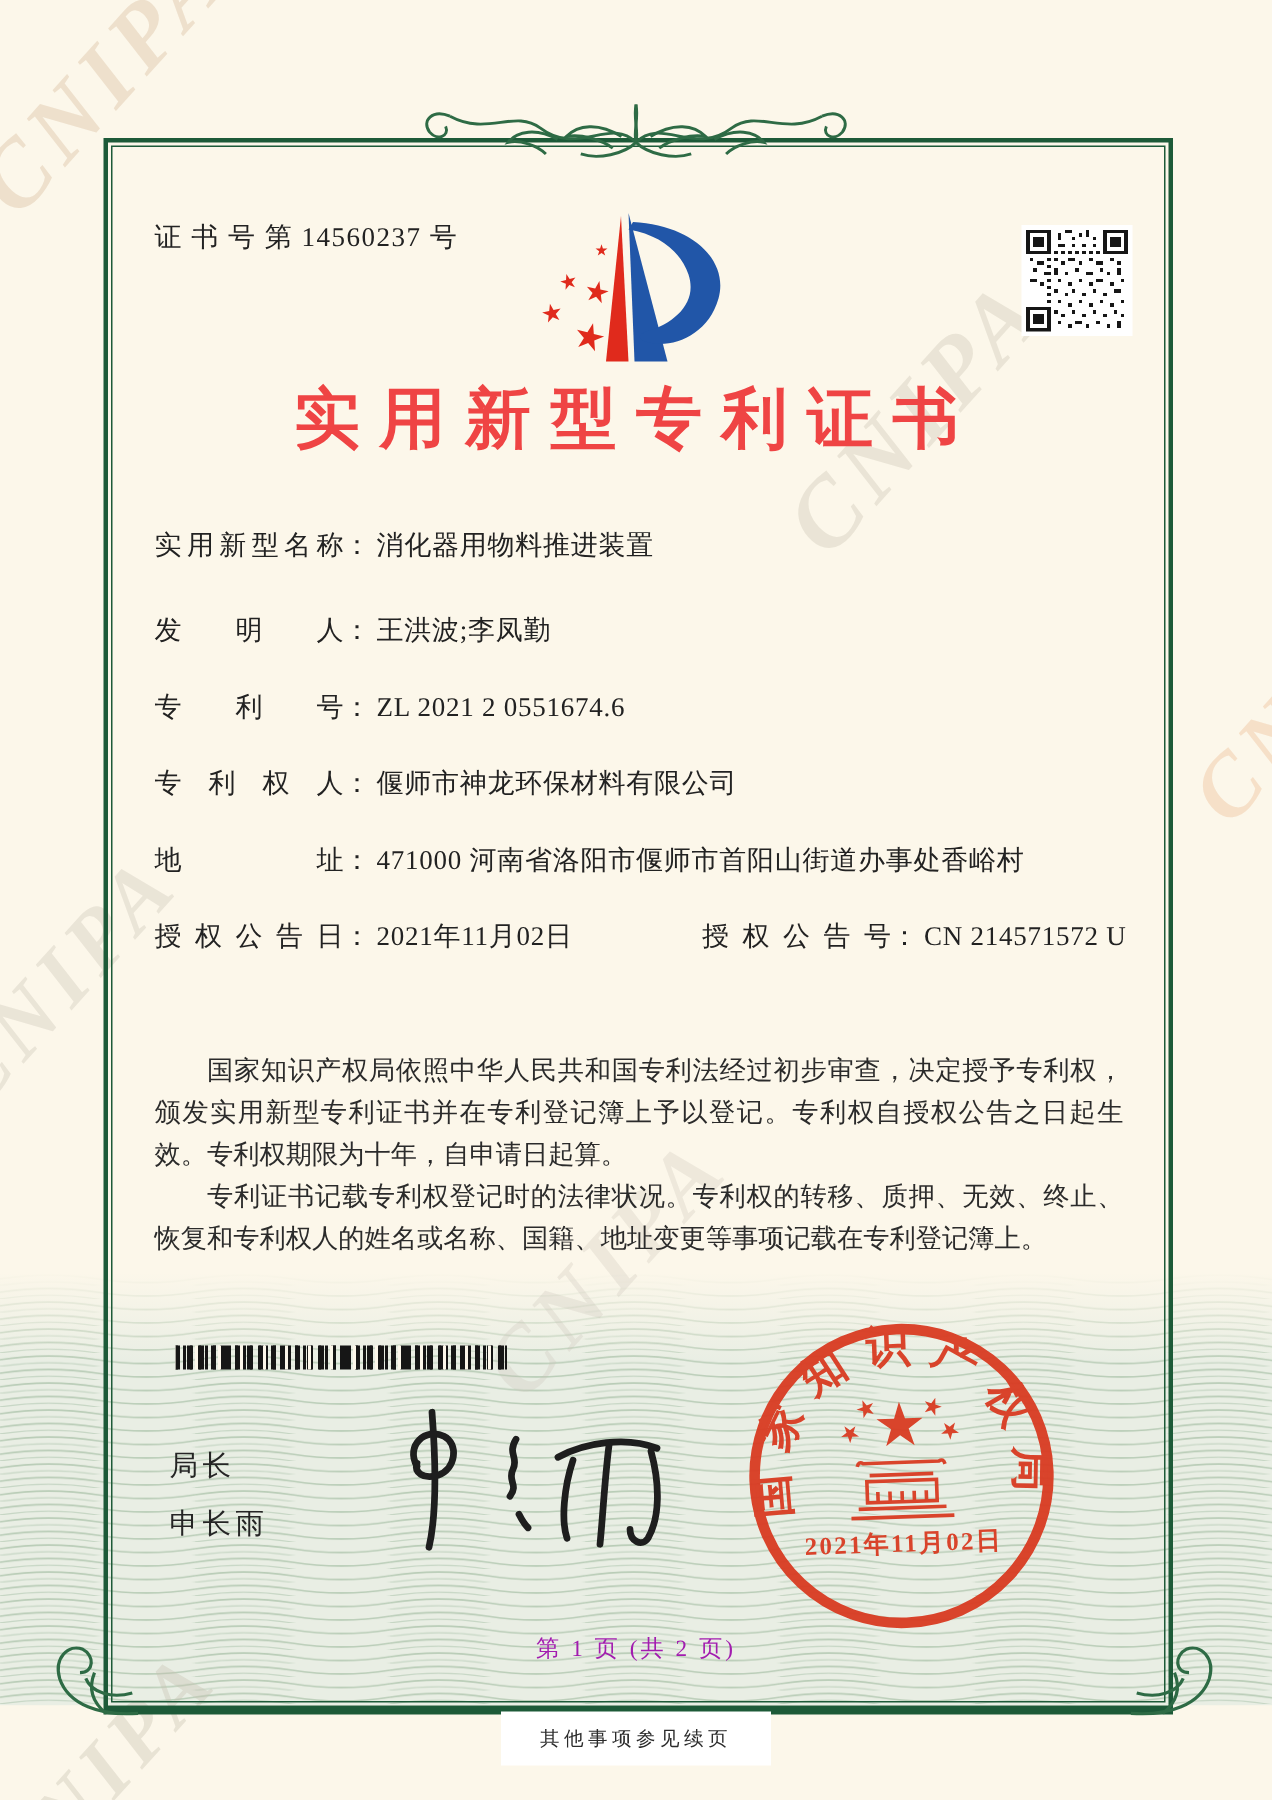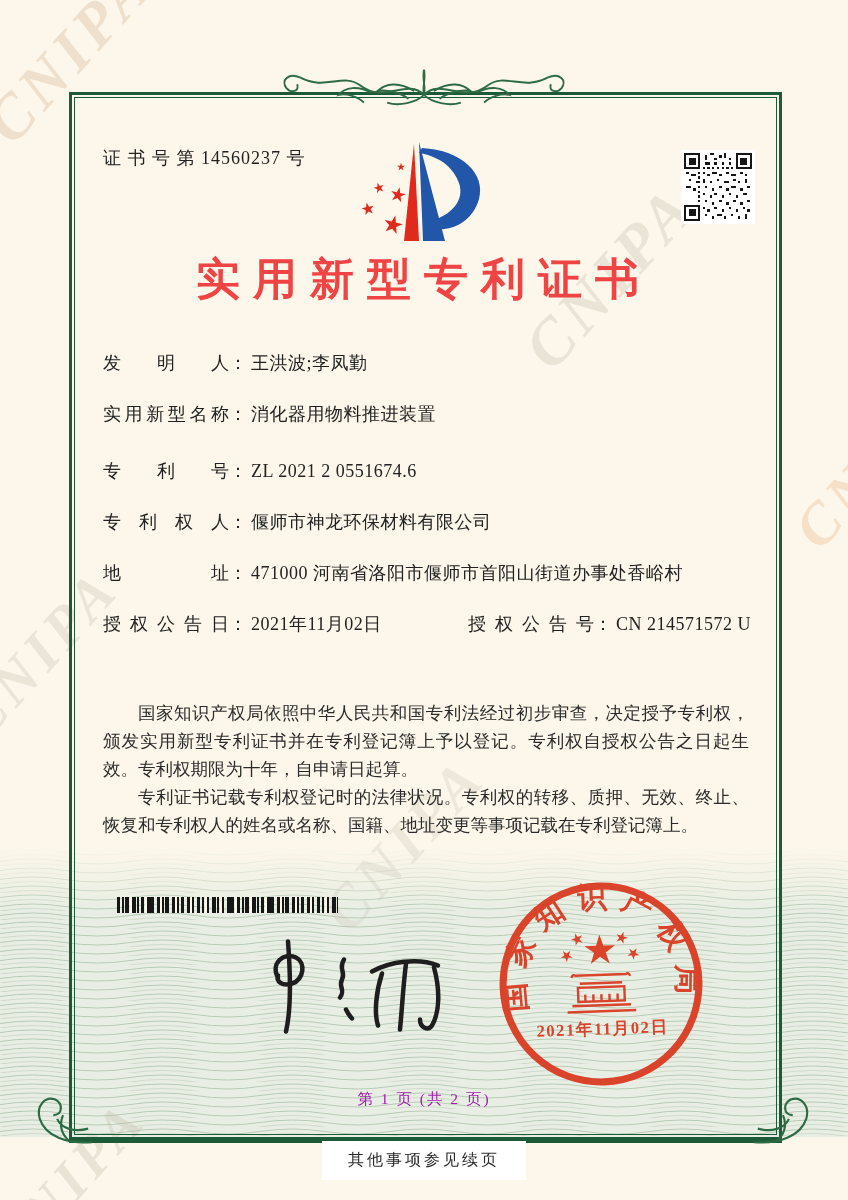--- a/index.html
+++ b/index.html
@@ -45,21 +45,21 @@
       repeating-linear-gradient(90deg,#161616 0 2px,rgba(0,0,0,0) 2px 5px),
       repeating-linear-gradient(90deg,#161616 0 3px,rgba(0,0,0,0) 3px 8px);}
   .sigblock{position:absolute;left:113px;top:964px;font-size:19px;letter-spacing:3px;z-index:4;color:#252525;}
   .sigblock div{margin-bottom:13px;}
   .signature{position:absolute;left:248px;top:925px;width:200px;height:115px;z-index:4;}
   .seal{position:absolute;left:495px;top:878px;width:212px;height:212px;z-index:5;opacity:.95;
         transform:rotate(-2deg);}
   .pageno{position:absolute;left:0;top:1089px;width:100%;text-align:center;font-size:15.5px;
           letter-spacing:2px;z-index:4;color:#a21caf;}
   .note{position:absolute;left:50%;top:1141px;transform:translateX(-50%);background:#ffffff;
-        padding:9px 26px;font-size:16px;letter-spacing:3px;z-index:4;color:#2b2b2b;white-space:nowrap;}
+        padding:9px 26px;font-size:13px;letter-spacing:3px;z-index:4;color:#2b2b2b;white-space:nowrap;}
 </style>
 </head>
 <body>
 
 <div class="page">
 
   <div class="band">
     <svg width="848" height="289">
       <defs>
         <pattern id="wv" width="130" height="9" patternUnits="userSpaceOnUse">
@@ -141,25 +141,25 @@
         <path d="M24,2h3v3h-3z"></path>
         <path d="M2,24h3v3h-3z"></path>
       <path d="M8,6h1v1h-1zM10,6h1v1h-1zM12,6h1v1h-1zM14,6h1v1h-1zM16,6h1v1h-1zM18,6h1v1h-1zM20,6h1v1h-1zM6,8h1v1h-1zM6,10h1v1h-1zM6,12h1v1h-1zM6,14h1v1h-1zM6,16h1v1h-1zM6,18h1v1h-1zM6,20h1v1h-1z"></path>
       <path d="M9,1h1v2h-1zM11,0h2v1h-2zM13,2h1v1h-1zM15,1h1v1h-1zM17,0h1v2h-1zM19,2h1v1h-1zM9,4h2v1h-2zM13,4h1v1h-1zM16,4h1v1h-1zM19,4h1v1h-1zM1,8h1v1h-1zM3,9h2v1h-2zM8,8h1v1h-1zM10,9h1v1h-1zM12,8h2v1h-2zM15,9h1v1h-1zM18,8h1v1h-1zM20,9h2v1h-2zM24,8h1v1h-1zM26,9h1v1h-1zM2,11h1v1h-1zM5,12h1v1h-1zM8,11h1v2h-1zM11,12h1v1h-1zM14,11h1v1h-1zM17,12h2v1h-2zM21,11h1v1h-1zM23,12h1v1h-1zM26,11h1v2h-1zM1,14h2v1h-2zM4,15h1v1h-1zM9,14h1v1h-1zM12,15h1v1h-1zM15,14h1v1h-1zM18,15h1v1h-1zM20,14h2v1h-2zM24,15h1v1h-1zM27,14h1v1h-1zM8,17h1v1h-1zM11,18h1v1h-1zM13,17h1v1h-1zM16,18h1v1h-1zM19,17h1v1h-1zM22,18h1v1h-1zM25,17h2v1h-2zM9,20h1v1h-1zM12,21h1v1h-1zM15,20h1v1h-1zM18,21h1v1h-1zM21,20h1v1h-1zM24,21h1v1h-1zM27,20h1v1h-1zM8,23h1v1h-1zM10,24h1v1h-1zM13,23h1v1h-1zM16,24h1v1h-1zM19,23h1v1h-1zM22,24h1v1h-1zM25,23h1v1h-1zM27,24h1v1h-1zM9,26h1v1h-1zM12,27h1v1h-1zM14,26h2v1h-2zM17,27h1v1h-1zM20,26h1v1h-1zM23,27h1v1h-1zM26,26h1v2h-1z"></path>
     </g>
   </svg>
 
   <div class="title">实用新型专利证书</div>
 
   <div class="fields">
-    <div class="frow">
-      <span class="flabel">发明人</span><span class="fcolon">：</span><span class="fvalue">王洪波;李凤勤</span>
-    </div>
     <div class="frow first">
       <span class="flabel">实用新型名称</span><span class="fcolon">：</span><span class="fvalue">消化器用物料推进装置</span>
+    </div>
+    <div class="frow">
+      <span class="flabel">发明人</span><span class="fcolon">：</span><span class="fvalue">王洪波;李凤勤</span>
     </div>
     <div class="frow">
       <span class="flabel">专利号</span><span class="fcolon">：</span><span class="fvalue">ZL 2021 2 0551674.6</span>
     </div>
     <div class="frow">
       <span class="flabel">专利权人</span><span class="fcolon">：</span><span class="fvalue">偃师市神龙环保材料有限公司</span>
     </div>
     <div class="frow">
       <span class="flabel">地址</span><span class="fcolon">：</span><span class="fvalue">471000 河南省洛阳市偃师市首阳山街道办事处香峪村</span>
     </div>
@@ -173,20 +173,24 @@
     </div>
   </div>
 
   <div class="bodytext">
     <p>国家知识产权局依照中华人民共和国专利法经过初步审查，决定授予专利权，颁发实用新型专利证书并在专利登记簿上予以登记。专利权自授权公告之日起生效。专利权期限为十年，自申请日起算。</p>
     <p>专利证书记载专利权登记时的法律状况。专利权的转移、质押、无效、终止、恢复和专利权人的姓名或名称、国籍、地址变更等事项记载在专利登记簿上。</p>
   </div>
 
   <div class="barcode"></div>
 
+  <div class="sigblock">
+    <div>局长</div>
+    <div>申长雨</div>
+  </div>
   <svg class="signature" viewBox="0 0 200 110">
     <g fill="none" stroke="#1e1e1e" stroke-width="4.5" stroke-linecap="round">
       <path d="M30,50 C22,36 36,24 48,30 C58,35 56,52 44,56 C34,59 28,54 30,48"></path>
       <path d="M40,14 C42,40 44,78 38,104"></path>
       <path d="M96,32 C90,42 98,44 94,52 C90,60 98,62 92,70"></path>
       <path d="M98,82 C100,86 102,89 104,91"></path>
       <path d="M124,44 C142,34 170,30 190,38"></path>
       <path d="M134,46 C128,64 126,86 130,98"></path>
       <path d="M186,40 C192,62 192,84 184,98 C180,104 172,100 172,92"></path>
       <path d="M158,36 C155,60 154,82 152,102"></path>

